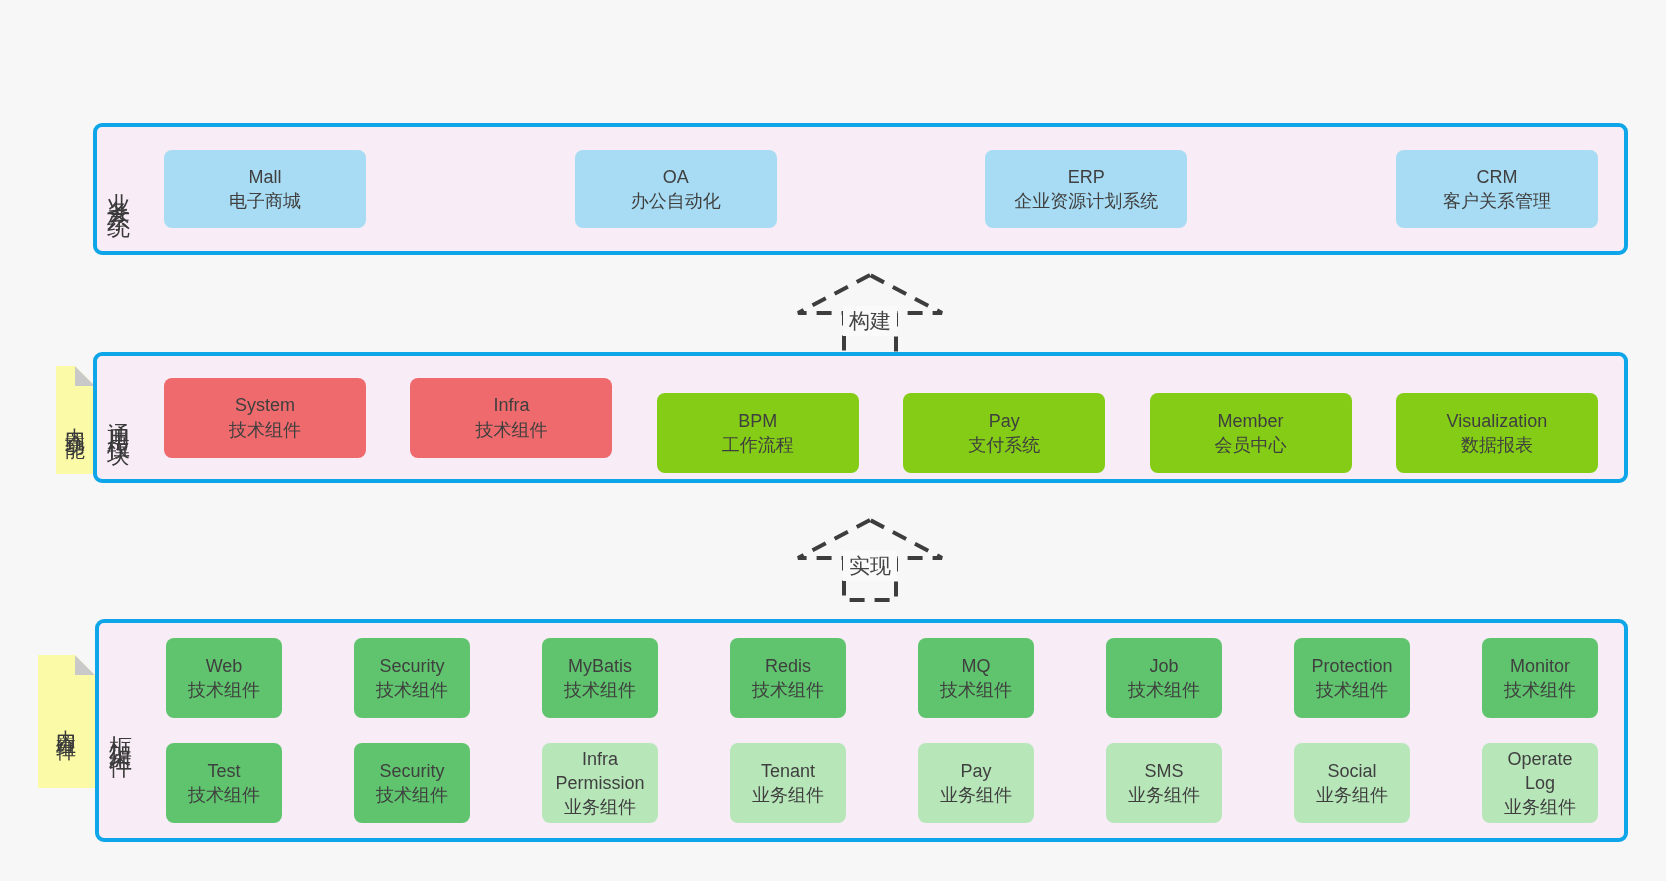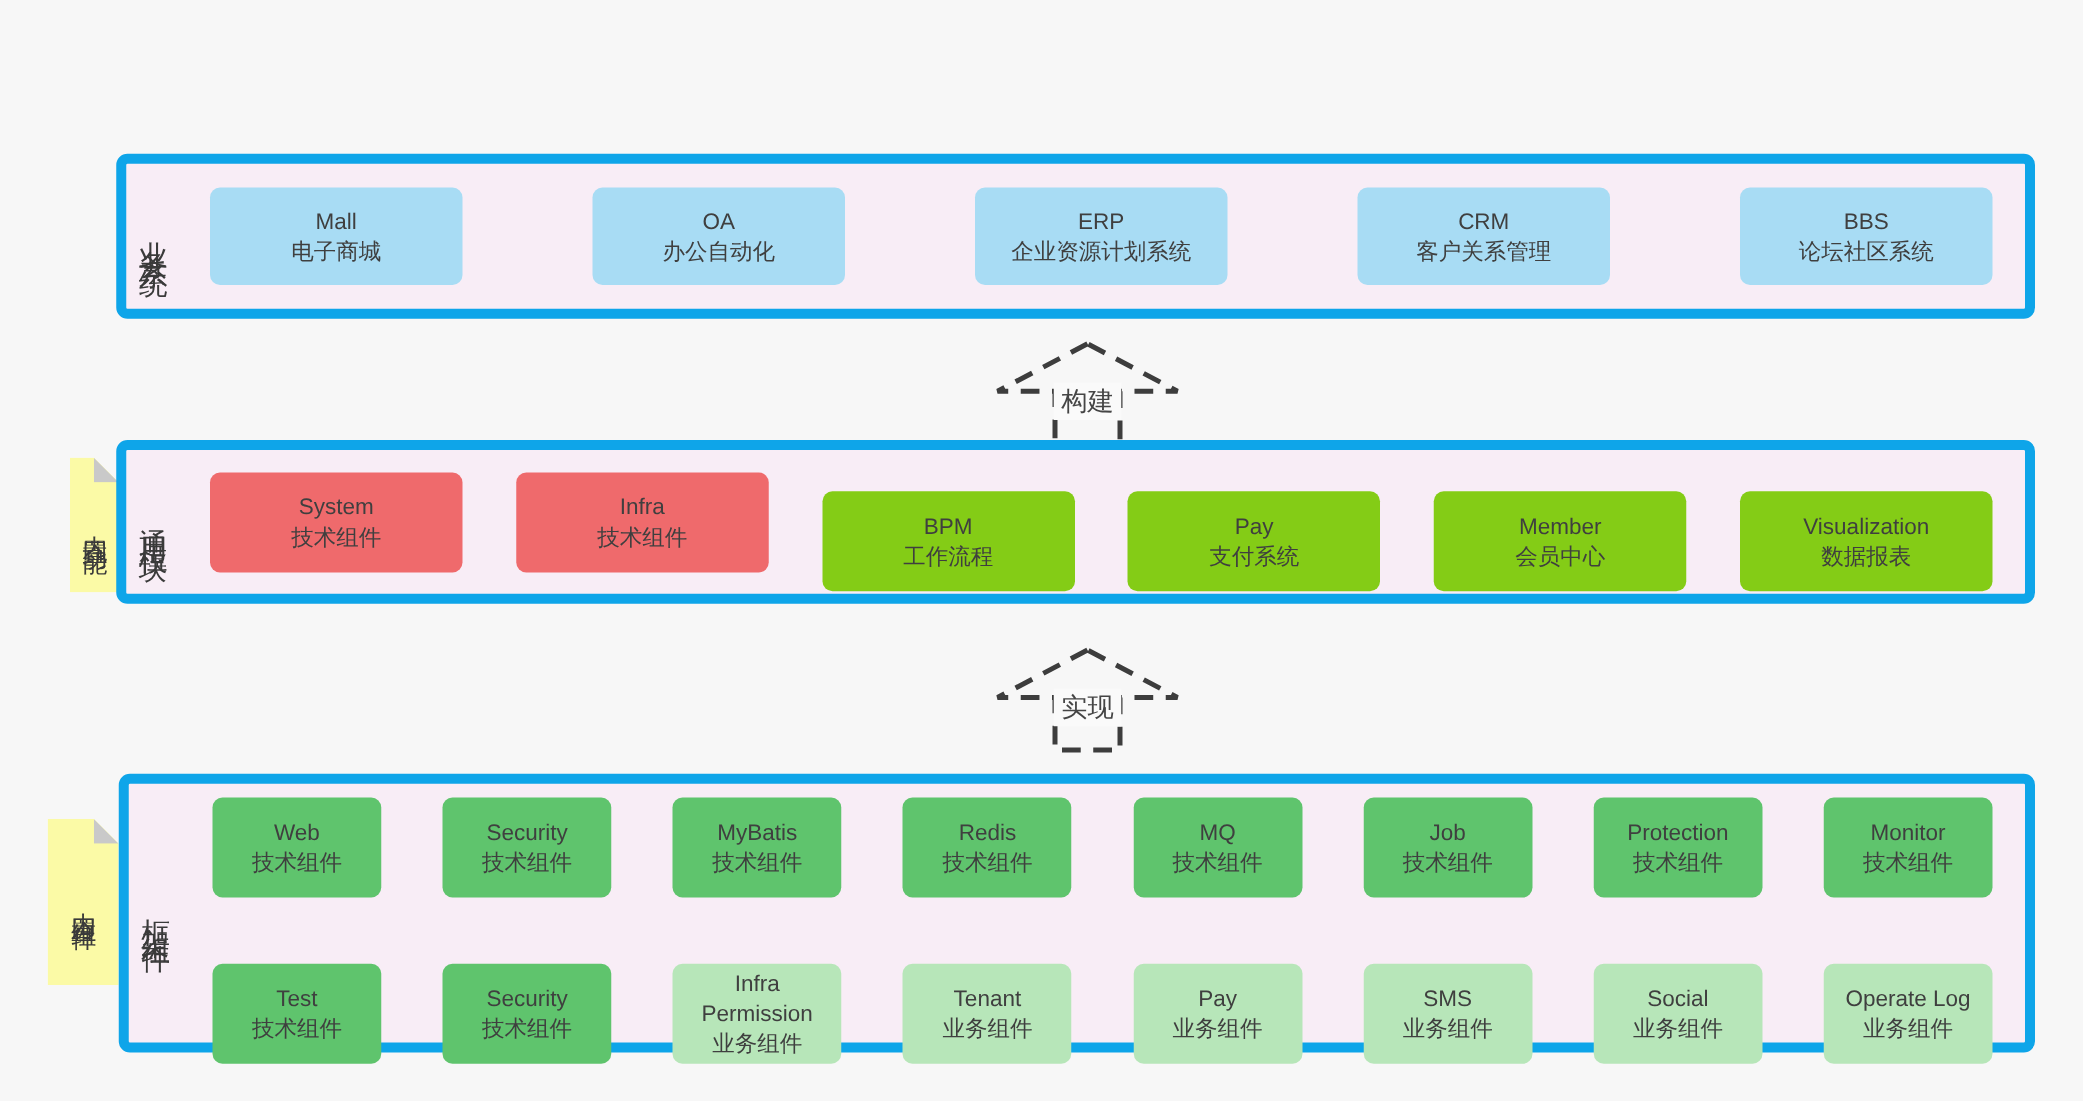--- a/index.html
+++ b/index.html
@@ -1,37 +1,37 @@
 <!DOCTYPE html>
 <html><head>
 <meta charset="utf-8">
 <style>
   html,body{margin:0;padding:0;background:#f7f7f7;}
   .stage{position:relative;width:1666px;height:881px;background:#f7f7f7;overflow:hidden;
          font-family:"Liberation Sans","DejaVu Sans",sans-serif;color:#3f3f3f;}
 
   
-  .panel{position:absolute;box-sizing:border-box;background:#f8edf6;border:8px solid #0ea5e9;
+  .panel{position:absolute;box-sizing:border-box;background:#f8edf6;border:4px solid #0ea5e9;
          border-radius:9px;display:flex;align-items:center;z-index:2;justify-content:flex-end;}
   .panel-top{left:93px;top:123px;width:1535px;height:132px;}
   .panel-mid{left:93px;top:352px;width:1535px;height:131px;}
   .panel-bottom{left:95px;top:619px;width:1533px;height:223px;}
 
   .v-label{flex:none;writing-mode:vertical-rl;text-orientation:upright;
            font-size:23px;letter-spacing:7px;color:#3a3a3a;margin:0 14px 0 10px;line-height:1;}
 
   .rows{flex:1;display:flex;flex-direction:column;gap:25px;margin-left:20px;padding-right:26px;}
   .row{display:flex;justify-content:space-between;align-items:center;}
 
   .box{box-sizing:border-box;border-radius:8px;display:flex;flex-direction:column;
        justify-content:center;align-items:center;text-align:center;line-height:1.35;
        padding:2px 8px;}
   .panel-top .box{width:202px;height:78px;}
   .panel-mid .box{width:202px;height:80px;}
-  .panel-bottom .box{width:135px;height:80px;margin-top:28px;}
+  .panel-bottom .box{width:116px;height:80px;}
   .box-title,.box-sub{font-size:18px;color:#3f3f3f;}
 
   .v-blue{background:#a8dcf4;}
   .v-red{background:#ef6a6c;}
   .v-pink{background:#84cc16;margin-top:31px;}
   .v-green{background:#5fc46d;}
   .v-green-light{background:#b7e6b9;}
 
   
   .note{position:absolute;background:#fbfaa6;z-index:1;
@@ -80,24 +80,20 @@
           <div class="box-sub">办公自动化</div>
         </div>
           <div class="box v-blue">
           <div class="box-title">ERP</div>
           <div class="box-sub">企业资源计划系统</div>
         </div>
           <div class="box v-blue">
           <div class="box-title">CRM</div>
           <div class="box-sub">客户关系管理</div>
         </div>
-          <div class="box v-blue">
-          <div class="box-title">BBS</div>
-          <div class="box-sub">论坛社区系统</div>
-        </div>
         </div>
     </div>
   </section>
 
   <div class="arrow arrow-build">
     <svg width="150" height="86" viewBox="0 0 150 86">
       <path d="M75 3 L3 41 L49 41 L49 83 L101 83 L101 41 L147 41 Z" fill="none" stroke="#3d3d3d" stroke-width="4" stroke-dasharray="15 10"></path>
       <rect x="48" y="34" width="54" height="30" fill="#fafafa"></rect>
       <text x="75" y="56" text-anchor="middle" font-size="21" fill="#454545">构建</text>
     </svg>

